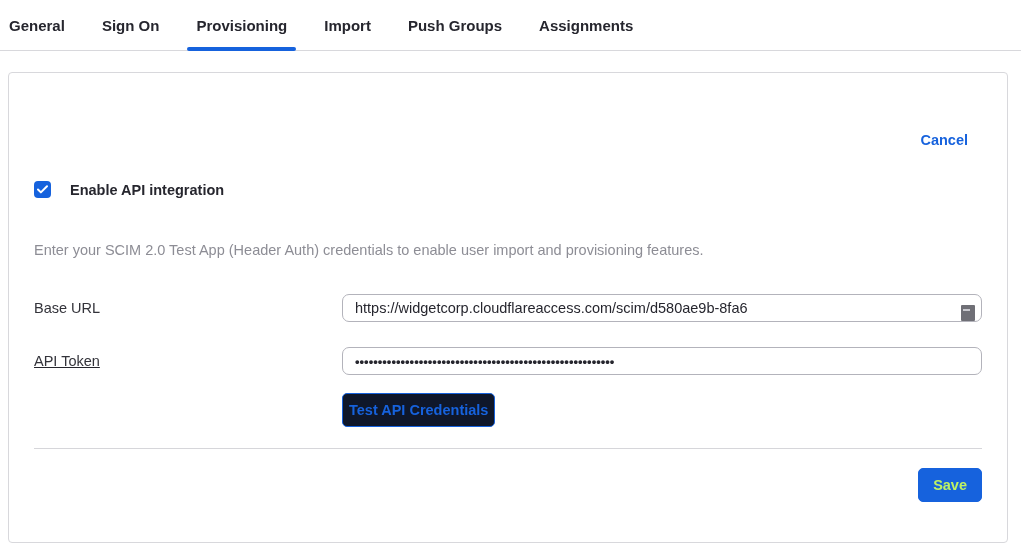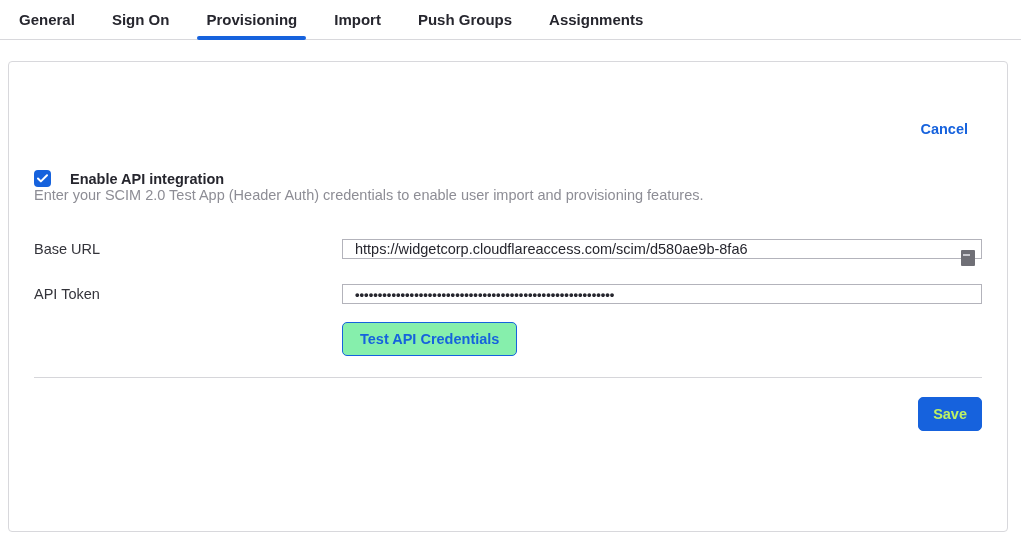--- a/index.html
+++ b/index.html
@@ -9,23 +9,22 @@
     color: #26262e;
     width: 1021px;
     height: 553px;
     overflow: hidden;
   }
 
   
   .tabbar {
     display: flex;
     align-items: stretch;
-    height: 40px;
+    height: 51px;
     border-bottom: 1px solid #d8d8dc;
-    padding-left: 10px;
   }
   .tab {
     display: flex;
     align-items: center;
     padding: 0 9px;
     margin-right: 19px;
     font-size: 15px;
     font-weight: 700;
     color: #26262e;
     position: relative;
@@ -108,45 +107,46 @@
     flex: none;
   }
   .checkbox svg { width: 11px; height: 9px; display: block; }
   .checkbox-label {
     font-size: 14.5px;
     font-weight: 700;
     color: #26262e;
   }
 
   .description {
+    margin-top: 44px;
     font-size: 14.5px;
     color: #8d8d95;
   }
 
   .form-row {
     display: flex;
     align-items: center;
   }
   .form-row.base-url { margin-top: 36px; }
-  .form-row.api-token { margin-top: 25px; }
+  .form-row.api-token { margin-top: 25px; text-decoration: underline; }
   .form-label {
     width: 308px;
     flex: none;
     font-size: 14.5px;
     color: #33333a;
   }
   .input-wrap {
     position: relative;
     flex: 1;
   }
   .text-input {
     width: 100%;
-    height: 20px;
+    height: 28px;
     border: 1px solid #b3b3bb;
-    border-radius: 0;
+    border-radius: 7px;
     padding: 2px 12px;
     font-family: "Liberation Sans", sans-serif;
     font-size: 14.5px;
     color: #26262e;
     background: #fff;
     outline: none;
   }
   .token-input { letter-spacing: 0px; font-size: 13px; font-weight: 700; }
   .selection-block {
     position: absolute;
@@ -162,28 +162,28 @@
     content: "";
     position: absolute;
     left: 2px; top: 4px;
     width: 7px; height: 2px;
     background: #c9c9cf;
   }
 
   .test-btn-row { margin-top: 18px; padding-left: 308px; }
   .btn-secondary {
     display: inline-block;
-    background: #86efac;
+    background: #0f172a;
     border: 1px solid #1662dd;
     border-radius: 5px;
     color: #1662dd;
     font-family: "Liberation Sans", sans-serif;
     font-size: 14.5px;
     font-weight: 700;
-    padding: 8px 17px;
+    padding: 8px 6px;
     cursor: pointer;
   }
 
   .divider {
     margin-top: 21px;
     border: none;
     border-top: 1px solid #d6d6da;
     height: 0;
   }
 

